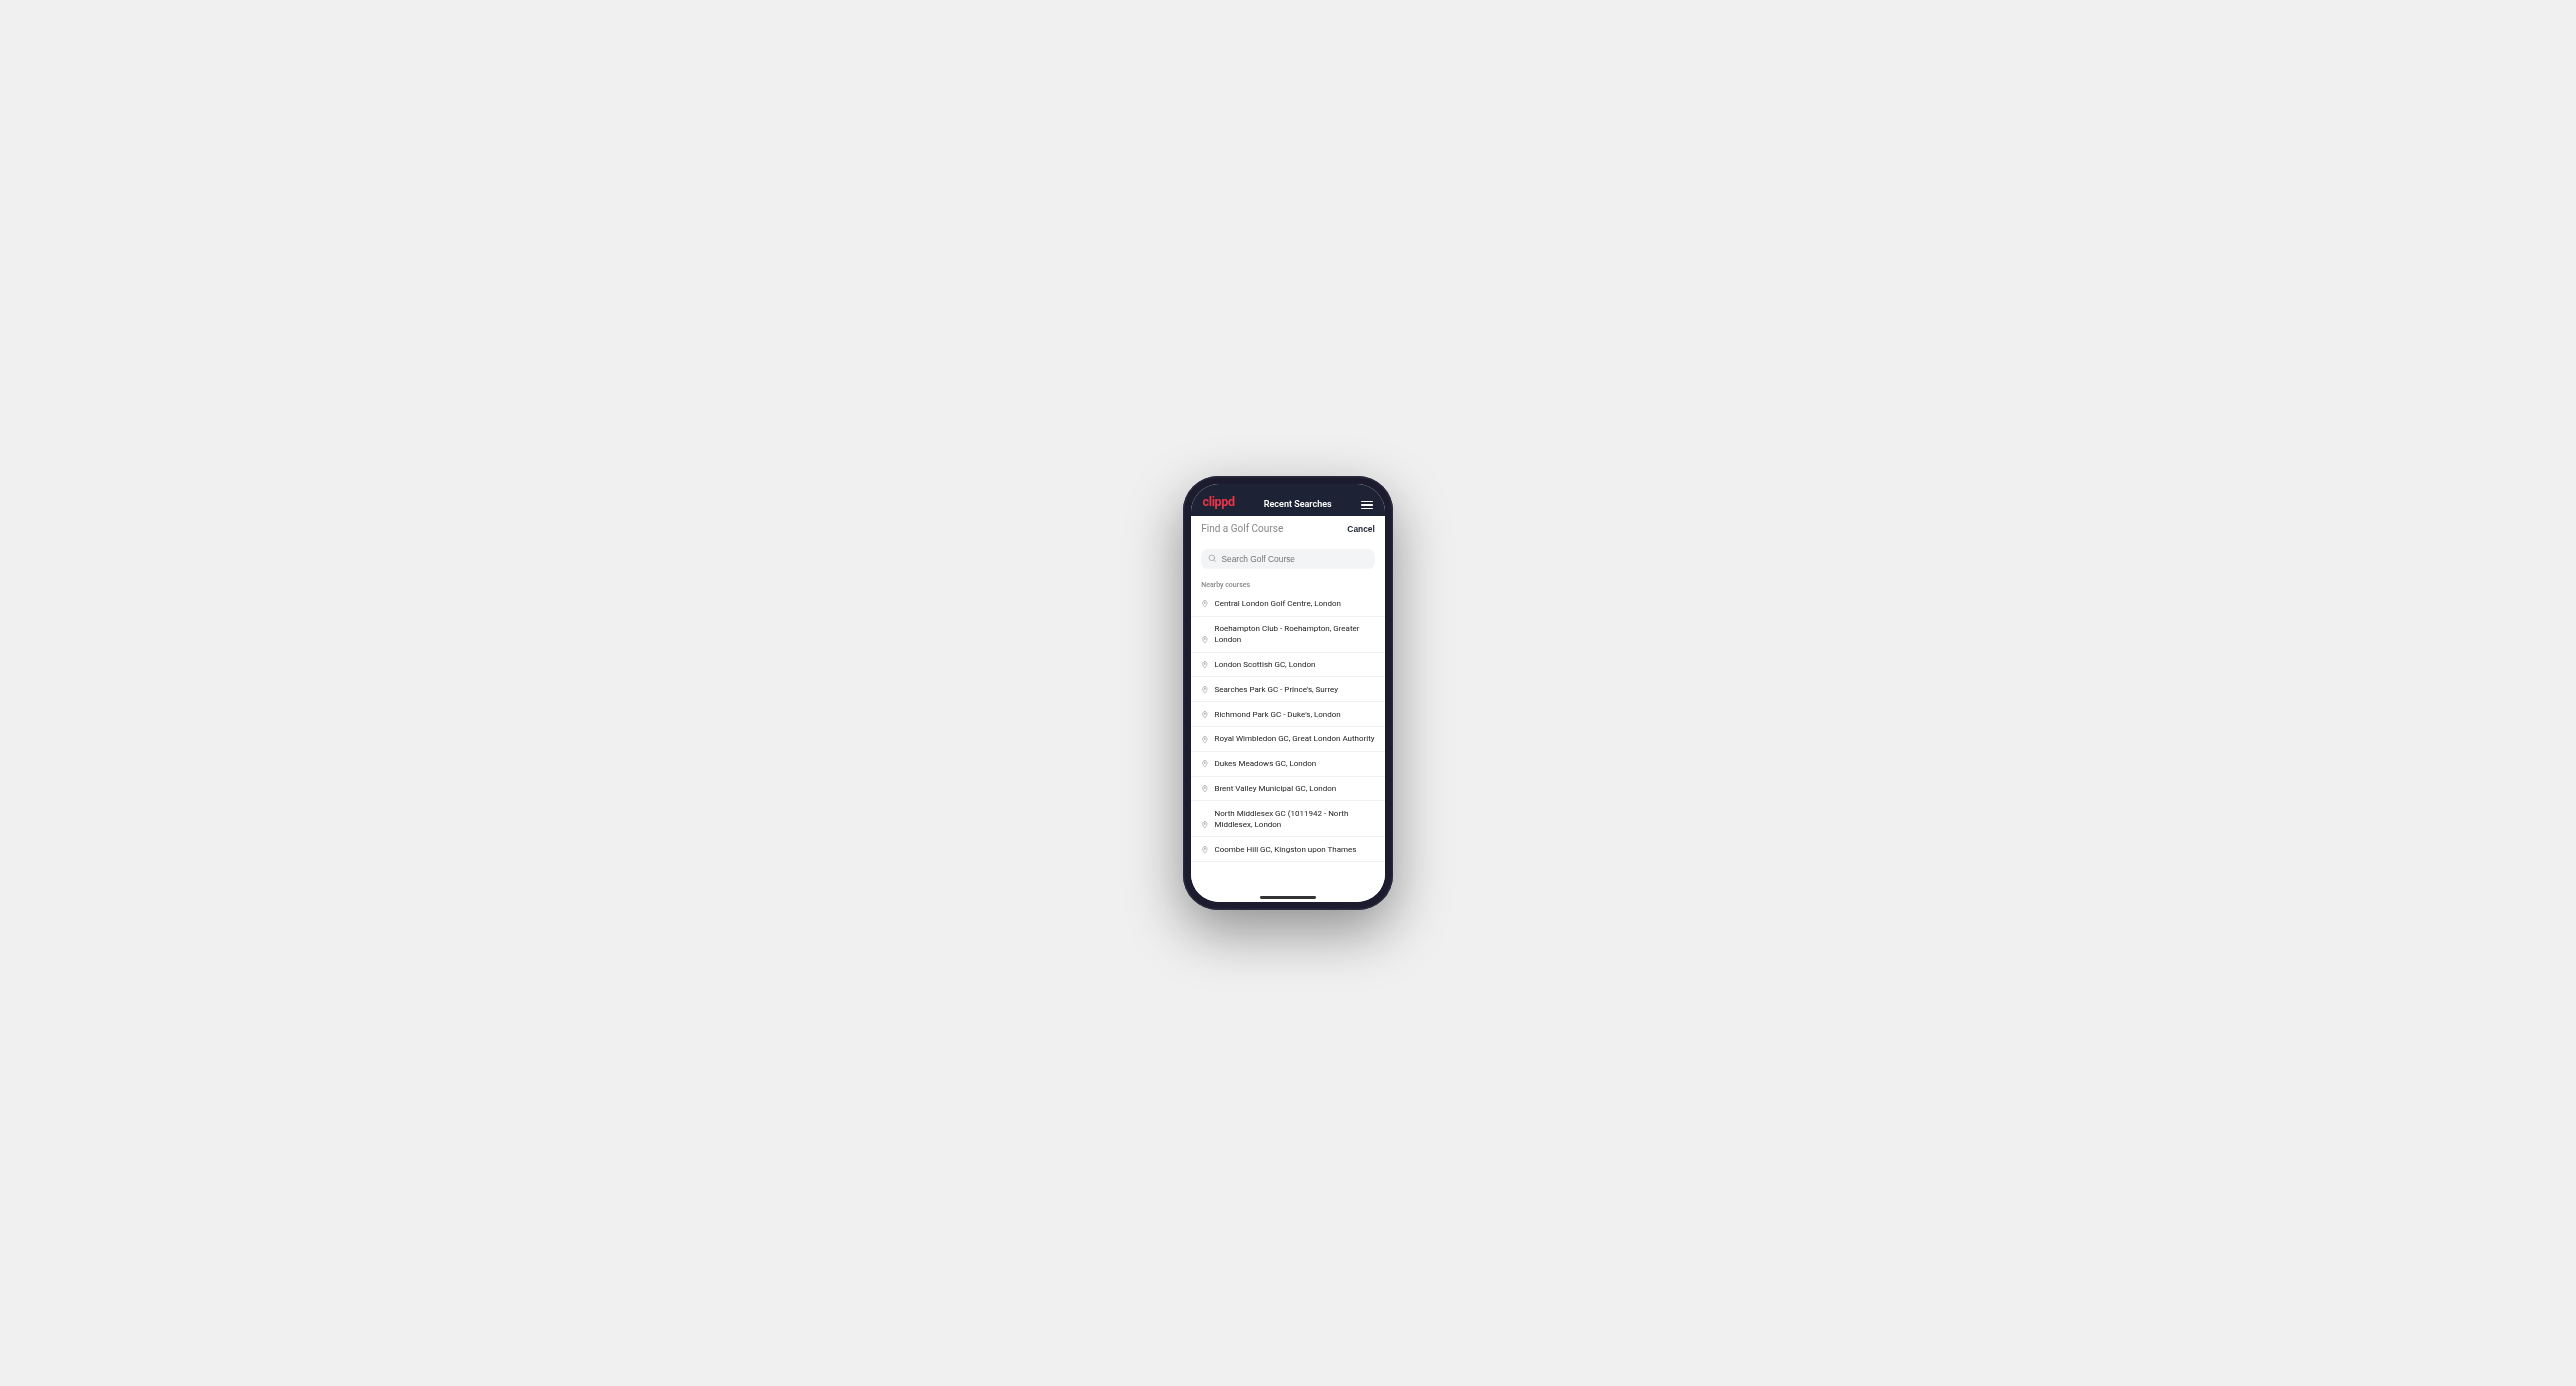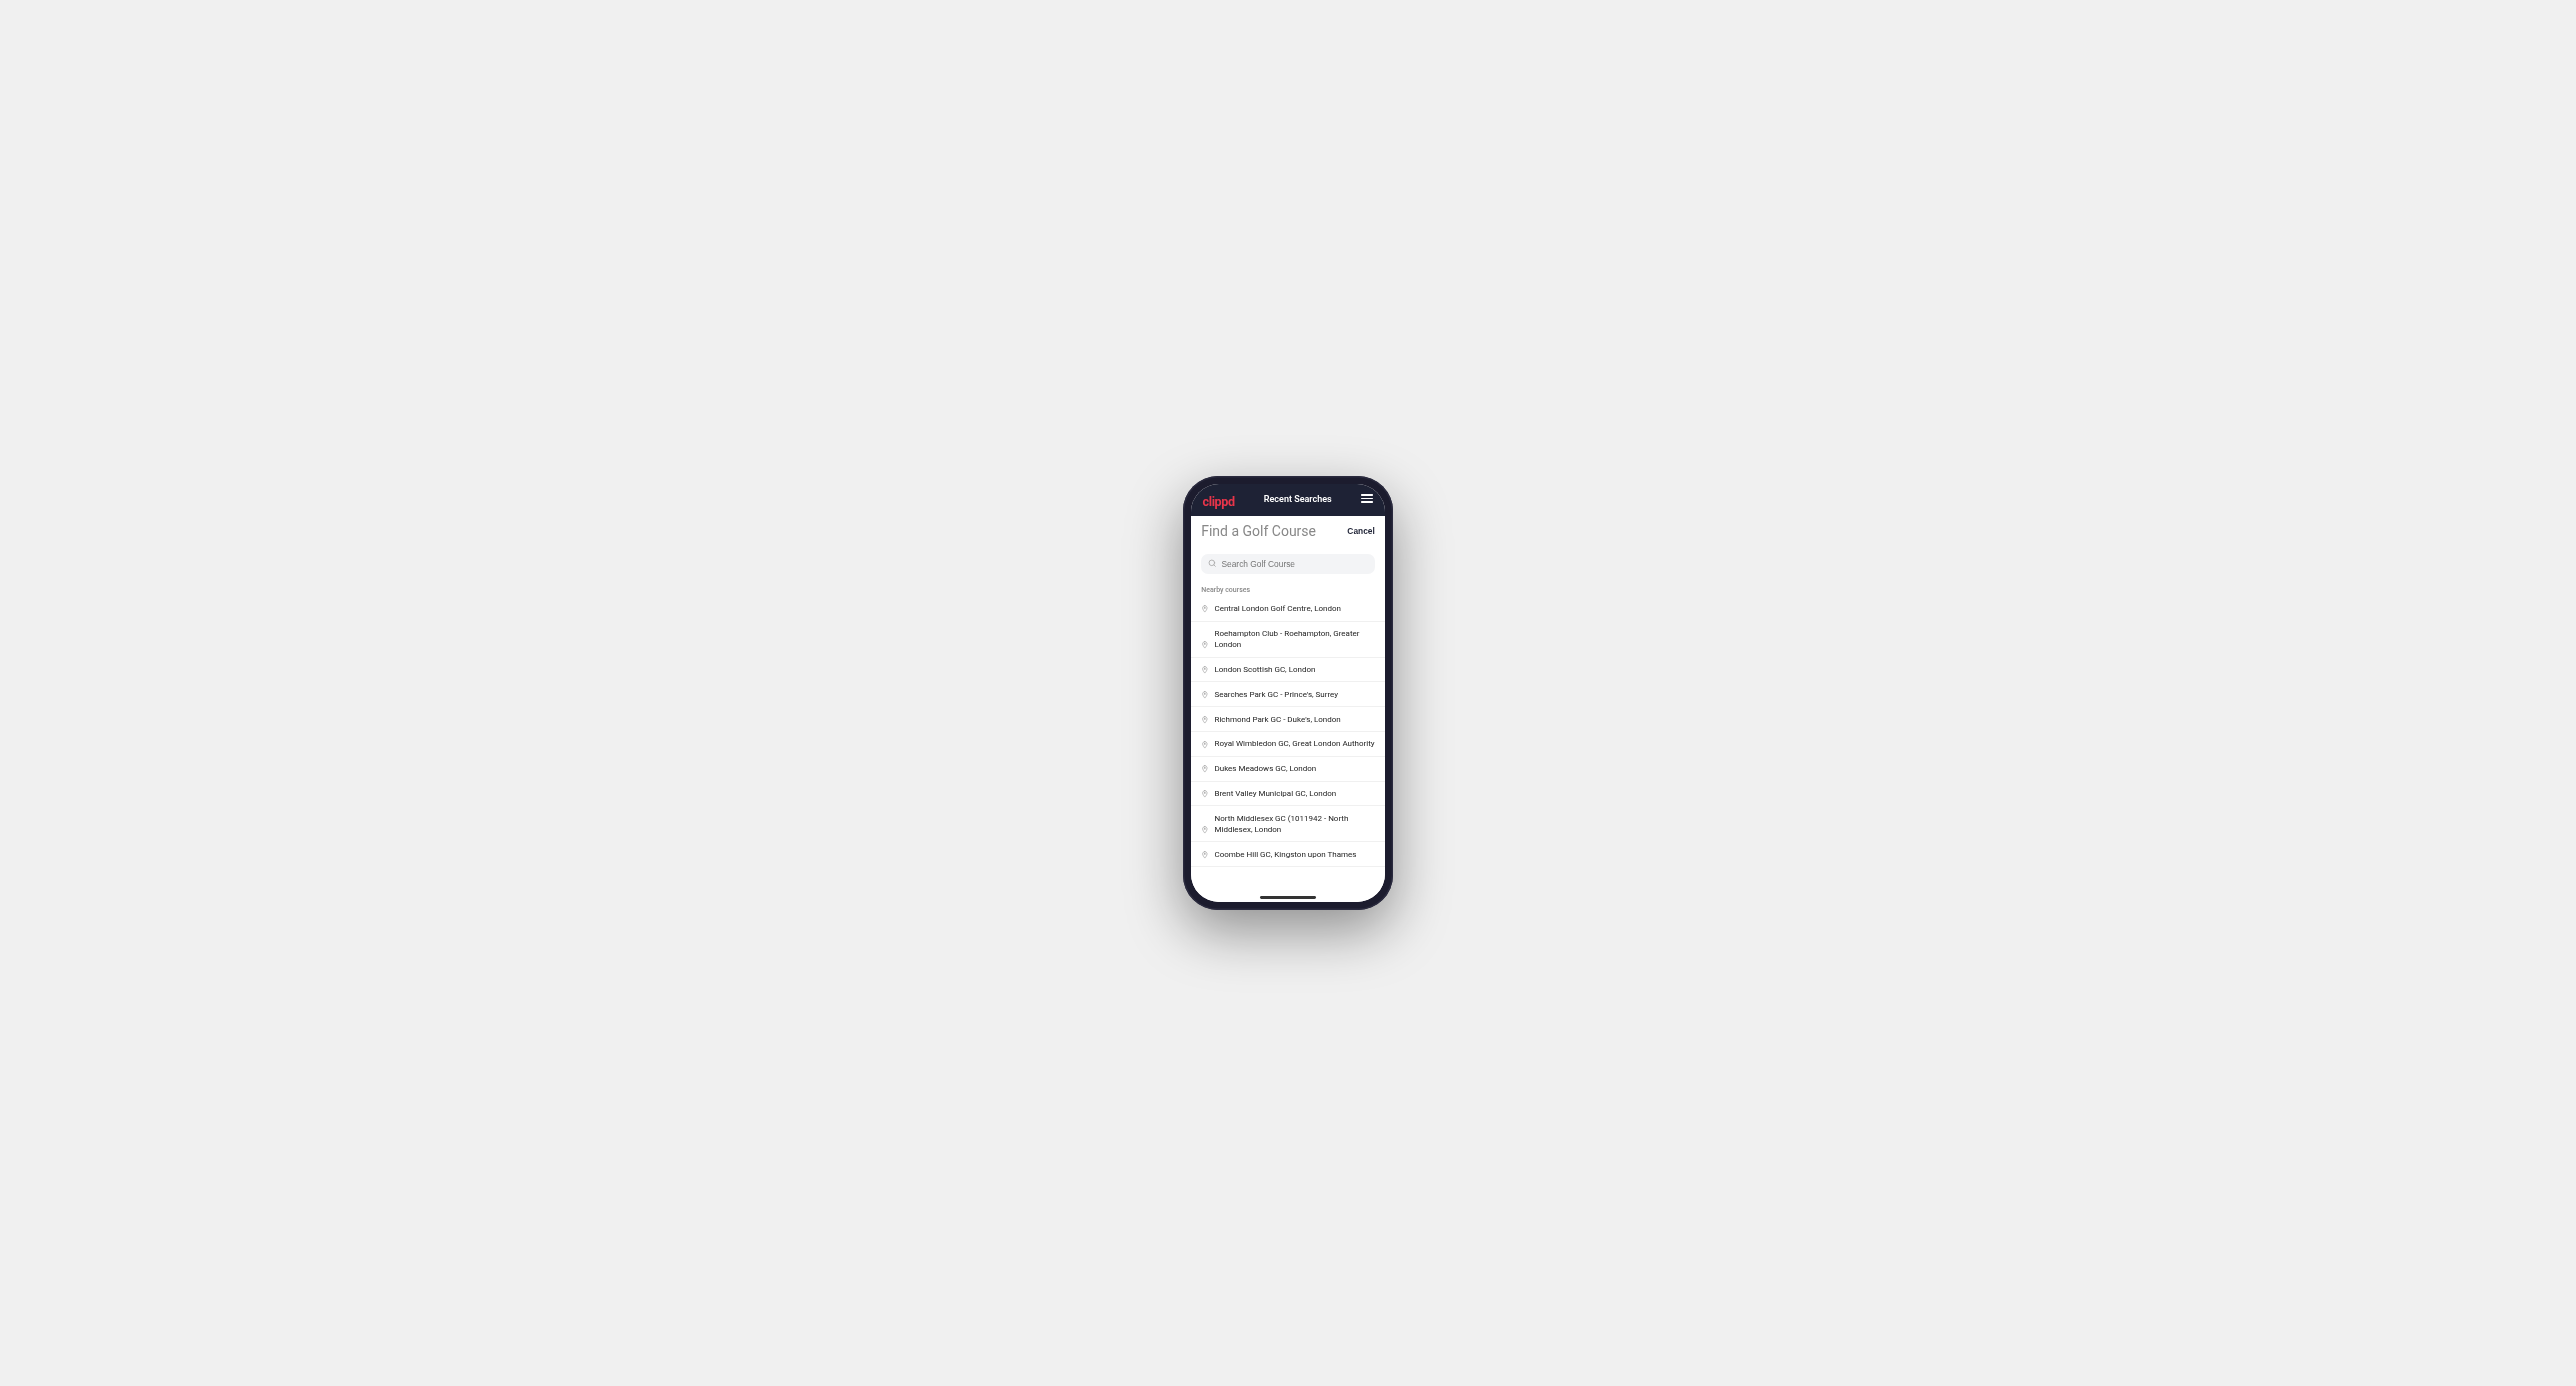--- a/index.html
+++ b/index.html
@@ -31,21 +31,21 @@
       overflow: hidden;
       display: flex;
       flex-direction: column;
     }
 
     
     .phone-header {
       background: #1e2235;
       padding: 9.8px 11.2px 7px;
       display: flex;
-      align-items: flex-start;
+      align-items: flex-end;
       justify-content: space-between;
       flex-shrink: 0;
     }
 
     .logo {
       font-size: 12.6px;
       font-weight: 700;
       color: #e8354a;
       letter-spacing: -0.4px;
     }
@@ -84,21 +84,21 @@
     .find-bar {
       display: flex;
       justify-content: space-between;
       align-items: center;
       padding: 7px 9.8px 5.6px;
       background: #ffffff;
       flex-shrink: 0;
     }
 
     .find-label {
-      font-size: 14px;
+      font-size: 10px;
       color: #888888;
       text-align: center;
     }
 
     .cancel-btn {
       font-size: 8.4px;
       color: #1e2235;
       font-weight: 600;
       cursor: pointer;
       background: none;

